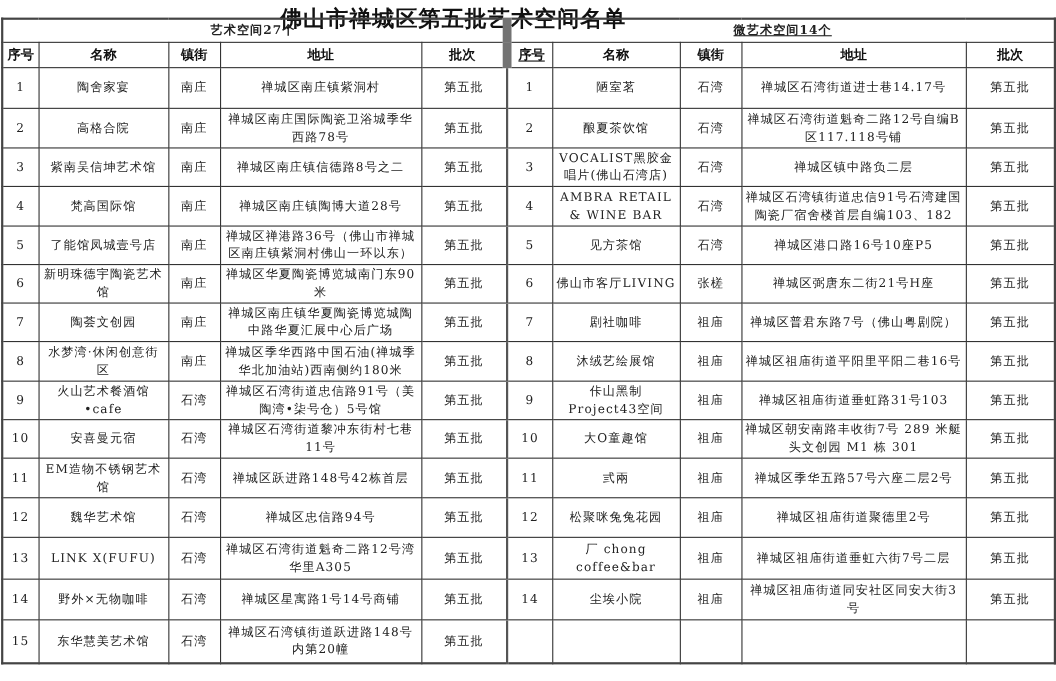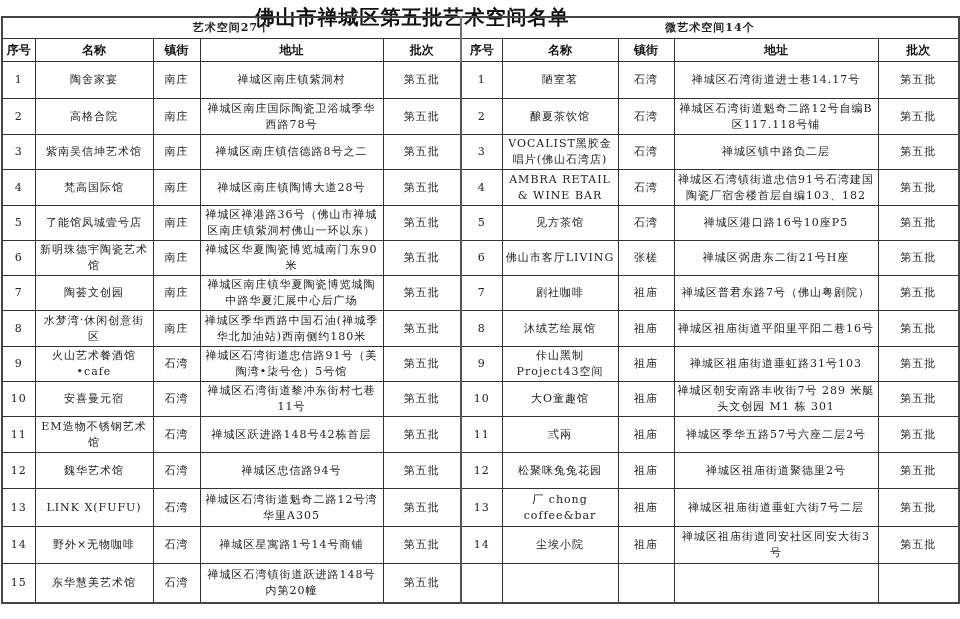--- a/index.html
+++ b/index.html
@@ -4,21 +4,21 @@
 <style>
   html, body { margin:0; padding:0; background:#ffffff; }
   body { width:960px; height:619px; overflow:hidden; position:relative; font-family:"DejaVu Serif","Liberation Serif",serif; color:#222; }
   .title { position:absolute; left:0; top:0; width:824px; height:32px; line-height:34px; text-align:center; font-size:20px; font-weight:bold; letter-spacing:1px; color:#111; }
   table.grid { position:absolute; left:1px; top:16px; border-collapse:collapse; table-layout:fixed; width:957px; }
   table.grid td, table.grid th { border:1px solid #333; text-align:center; vertical-align:middle; padding:0 3px; overflow:hidden; font-size:11px; line-height:16px; font-weight:normal; letter-spacing:1px; }
   table.grid th.group { height:20px; font-size:11px; letter-spacing:1px; font-weight:bold; }
   table.grid th.colh { height:22px; font-family:"DejaVu Sans","Liberation Sans",sans-serif; font-size:12px; font-weight:bold; color:#111; letter-spacing:0;margin-left:24px; }
   table.grid tr.row td { height:34px; }
   table.grid td.div { border-left:2px solid #555; }
-  table.grid th.div { border-left:2px solid #737373; }
+  table.grid th.div { border-left:8px solid #737373;text-decoration:underline; }
   .num { font-size:11px; letter-spacing:0; }
   table.grid { border:2px solid #444; }
 </style>
 </head>
 <body>
 
 <div class="title">佛山市禅城区第五批艺术空间名单</div>
 
 <table class="grid">
   <colgroup>

